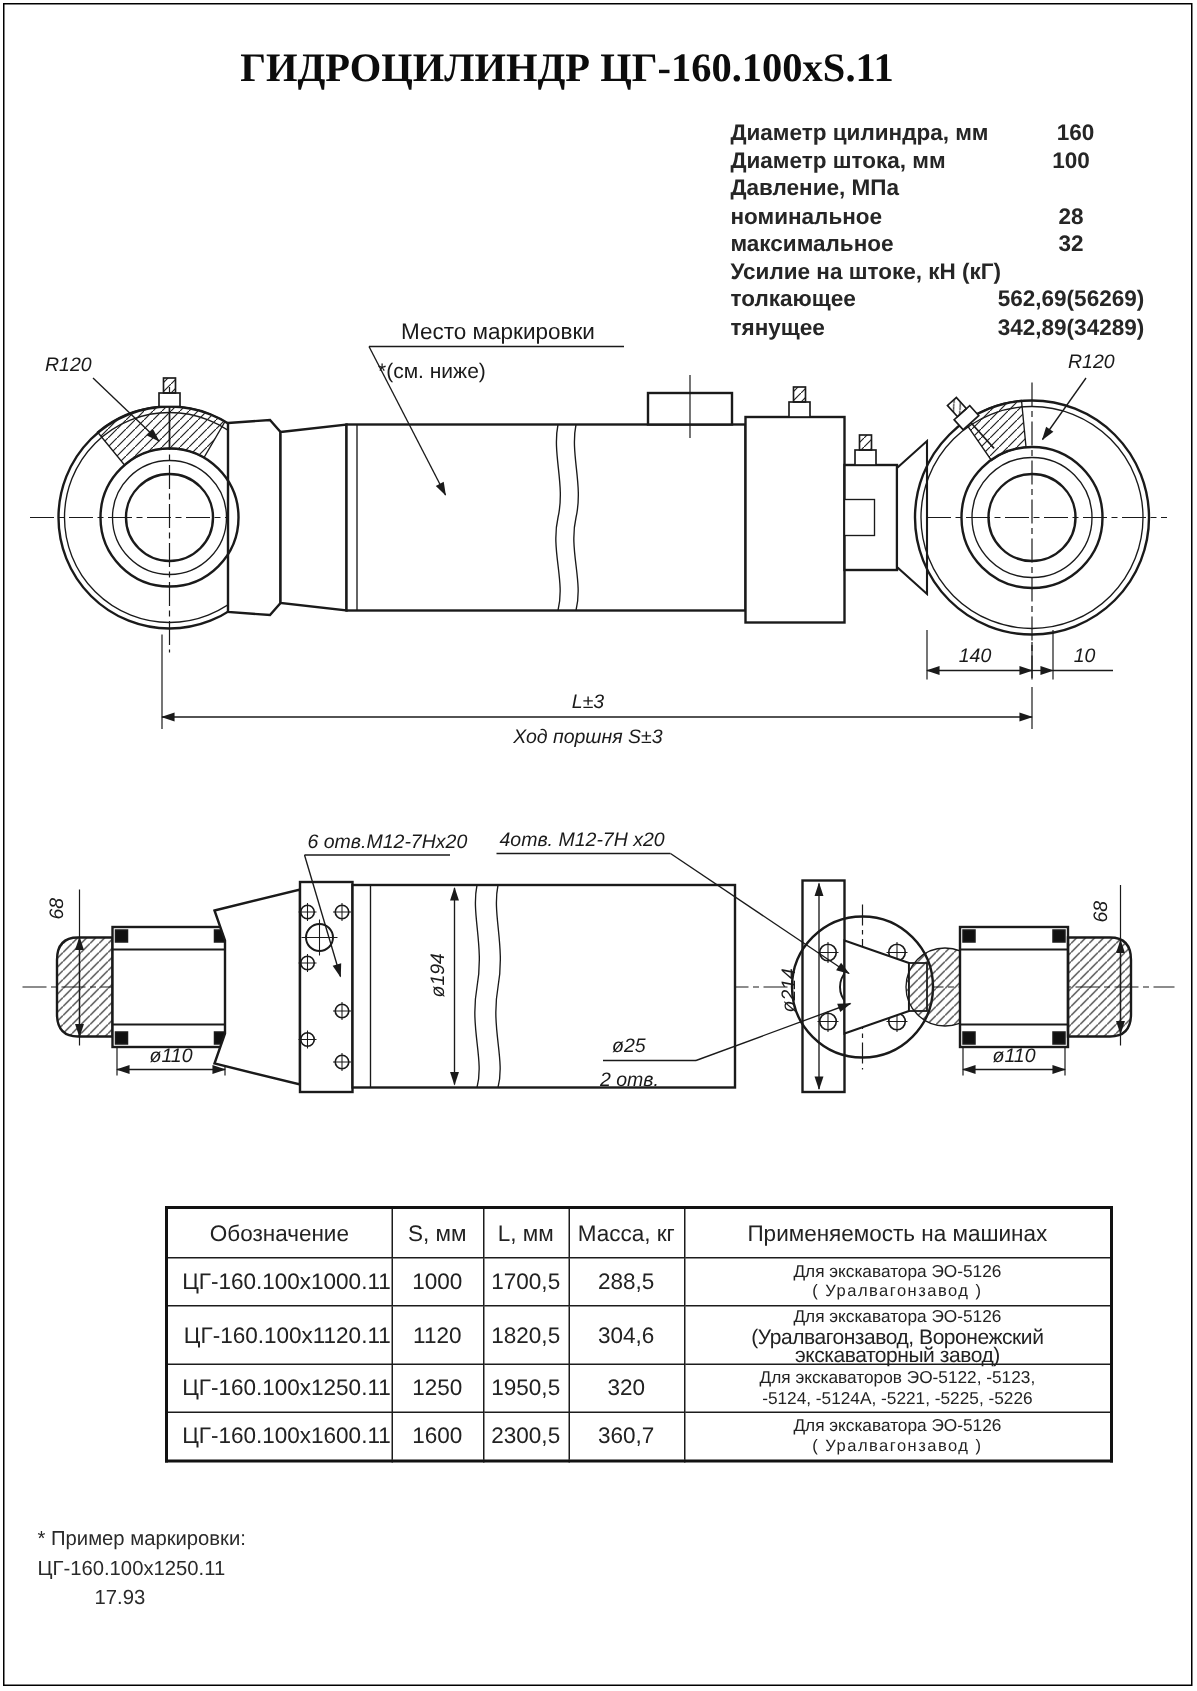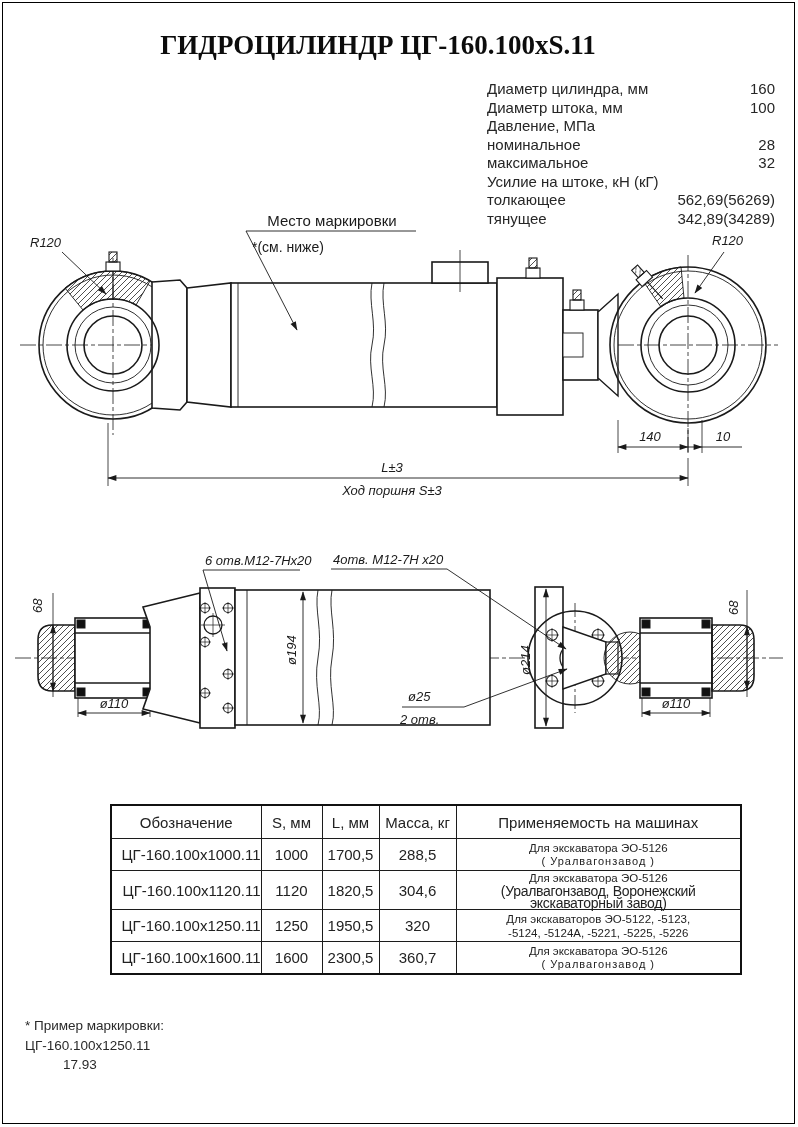--- a/index.html
+++ b/index.html
@@ -2,23 +2,23 @@
 <html><head>
 <meta charset="utf-8">
 <style>
   html,body{margin:0;padding:0;background:#fff;}
   .page{position:relative;width:798px;height:1127px;background:#fff;overflow:hidden;
         font-family:"Liberation Sans",sans-serif;color:#1d1d1d;}
   .frame{position:absolute;left:2px;top:2px;right:3px;bottom:3px;border:1.6px solid #000;}
   .title{position:absolute;left:0;top:30px;width:756px;text-align:center;
          font-family:"Liberation Serif",serif;font-weight:bold;font-size:27px;color:#0c0c0c;}
   .specs{position:absolute;left:487px;top:80px;width:288px;font-size:15px;color:#262626;}
-  .spec-row{display:flex;height:18.5px;line-height:18.5px;}
+  .spec-row{display:flex;height:18.5px;line-height:18.5px;font-weight:bold;}
   .spec-label{flex:1;white-space:nowrap;}
-  .spec-value{width:122px;text-align:right;white-space:nowrap;}
+  .spec-value{width:122px;text-align:center;white-space:nowrap;}
   svg{position:absolute;left:0;}
   svg text{fill:#1a1a1a;}
   .dim{font:italic 13px "Liberation Sans",sans-serif;}
   .lbl{font:15px "Liberation Sans",sans-serif;}
   .lbl2{font:14px "Liberation Sans",sans-serif;}
   
   .spec-table{position:absolute;left:110px;top:804px;border-collapse:collapse;
               table-layout:fixed;}
   .spec-table td,.spec-table th{border:1px solid #1c1c1c;padding:0;vertical-align:middle;
               font-weight:normal;color:#222;}

